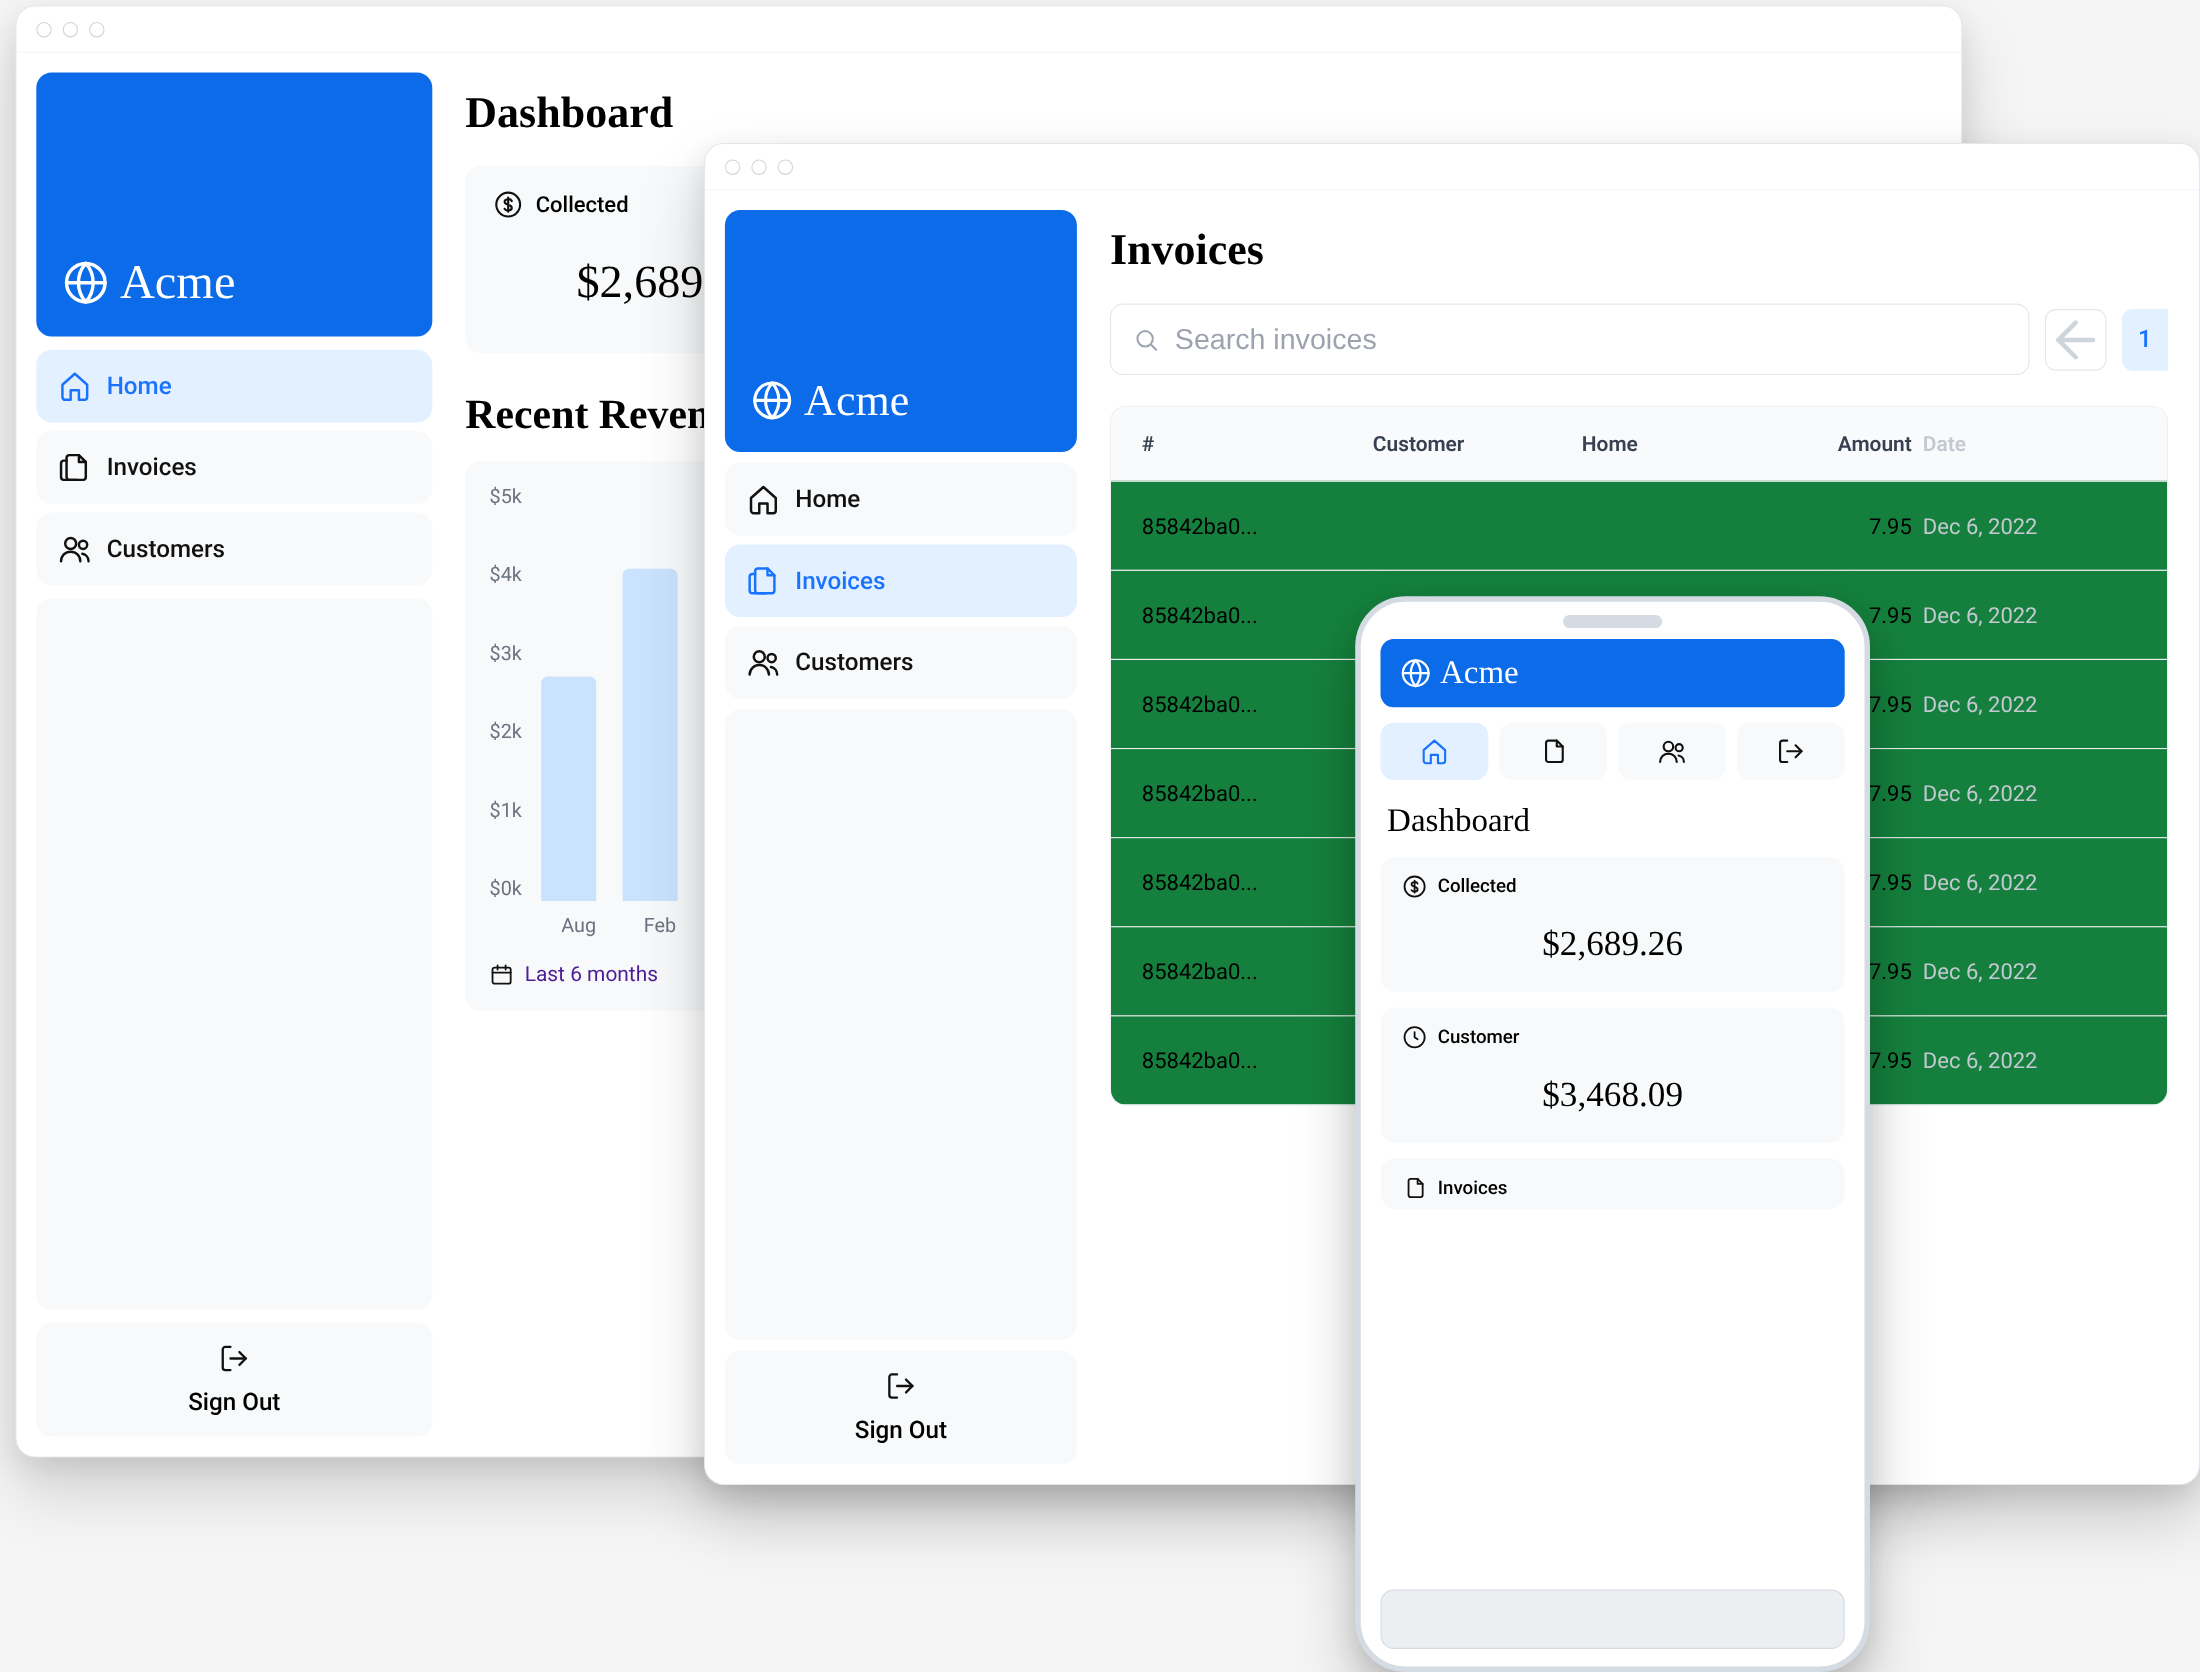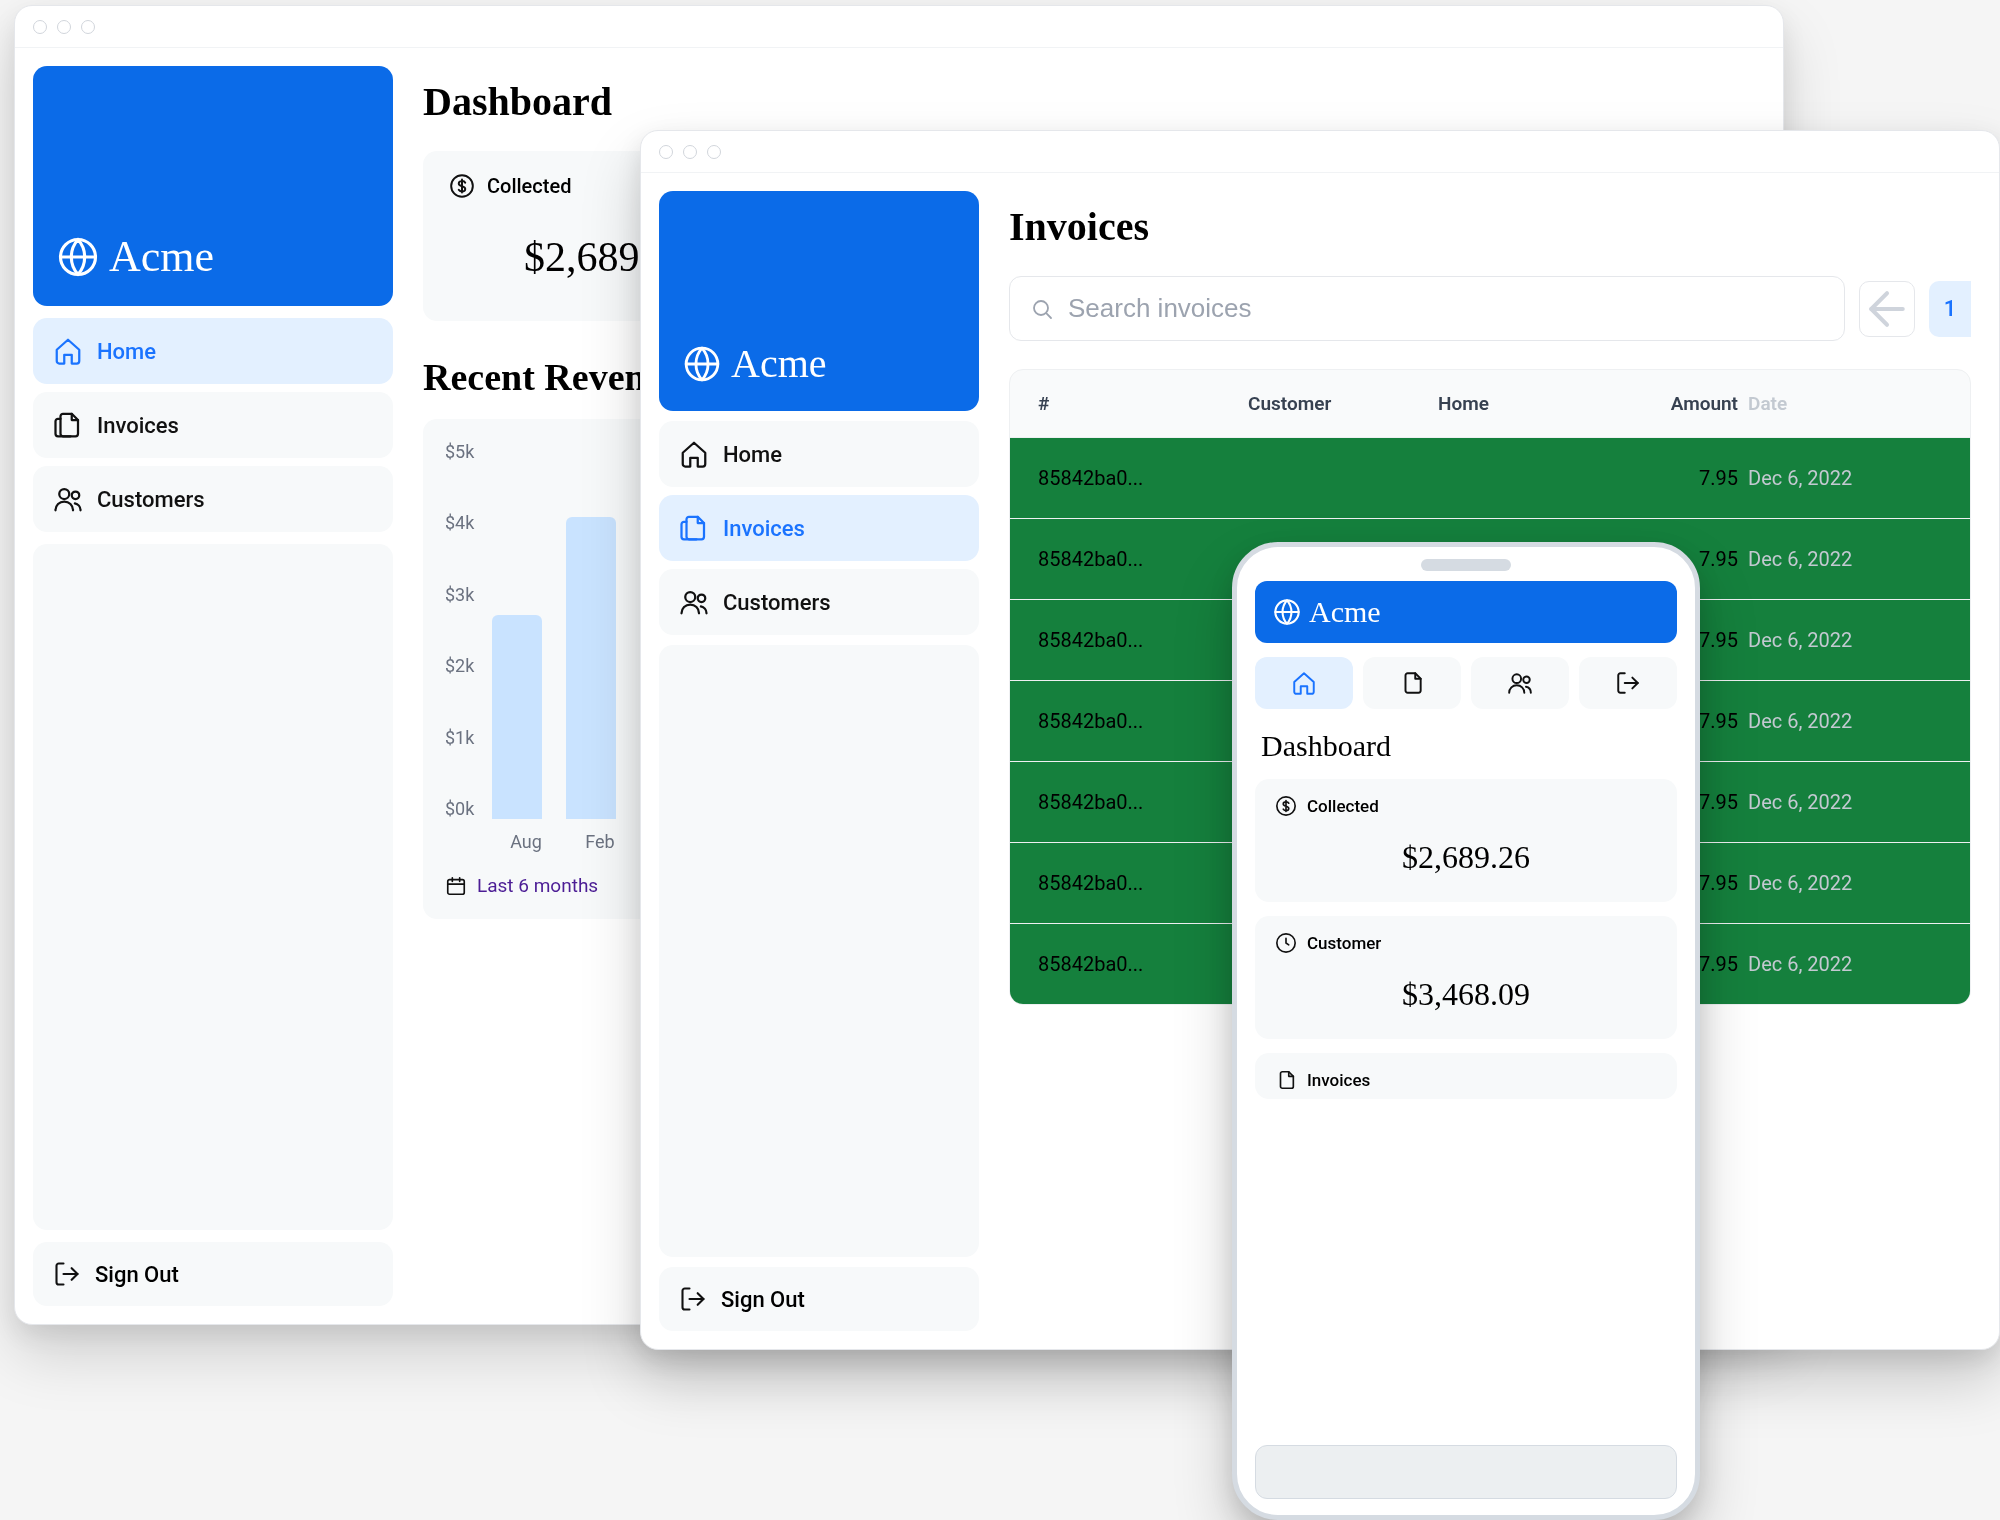--- a/index.html
+++ b/index.html
@@ -62,20 +62,21 @@
   .nav-item.active { background: #e3f0ff; color: #1a73ff; }
   .nav-item.active svg { stroke: #1a73ff; }
   .nav-fill { flex: 1; background: #f7f9fa; border-radius: 14px; }
   .signout {
     display: flex; align-items: center; gap: 14px;
     padding: 18px 20px;
     border-radius: 14px;
     background: #f7f9fa;
     font-size: 22px; font-weight: 500;
     cursor: pointer;
+    flex-direction: column;
   }
   .signout svg { width: 28px; height: 28px; }
 
   .main1 { flex: 1; padding: 12px 10px 0 10px; }
   .page-title { font-family: Georgia, serif; font-size: 40px; margin-bottom: 26px; }
   .stat-card {
     background: #f7f9fa;
     border-radius: 14px;
     padding: 22px 26px;
     width: 370px;

